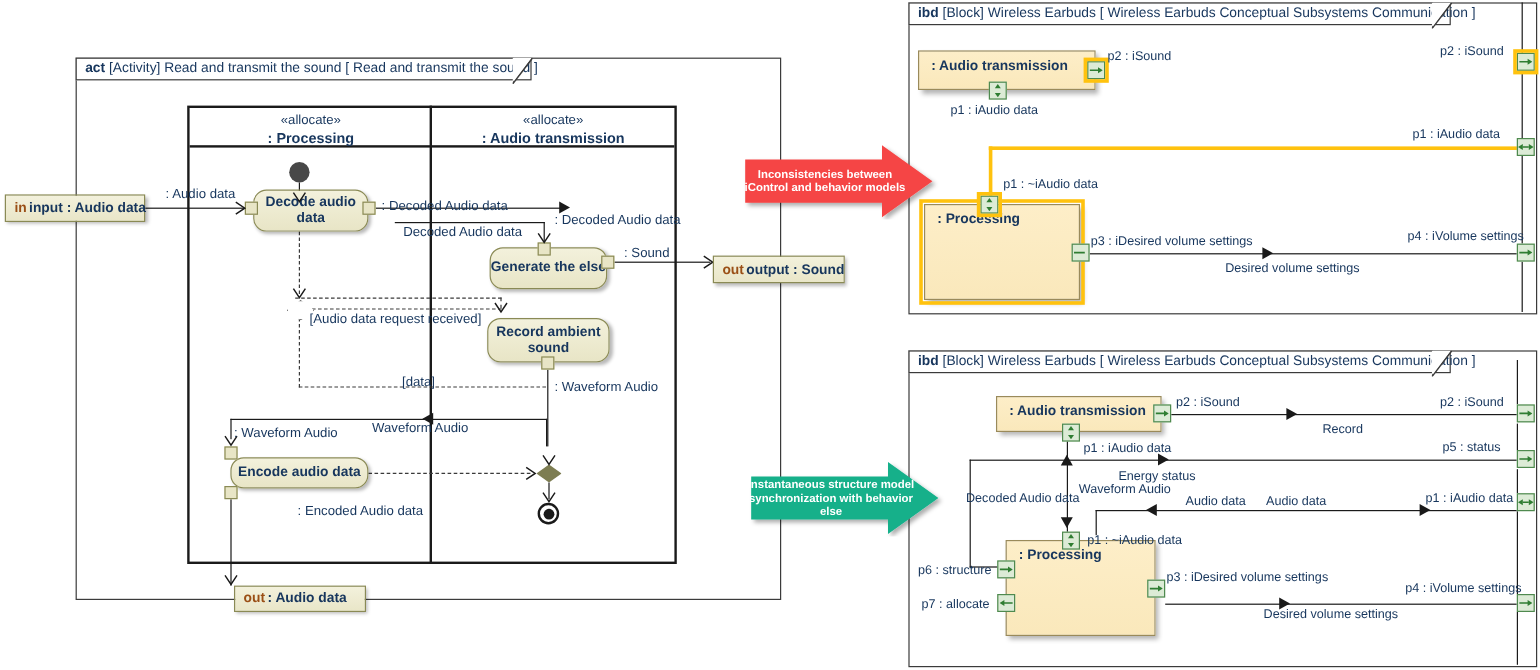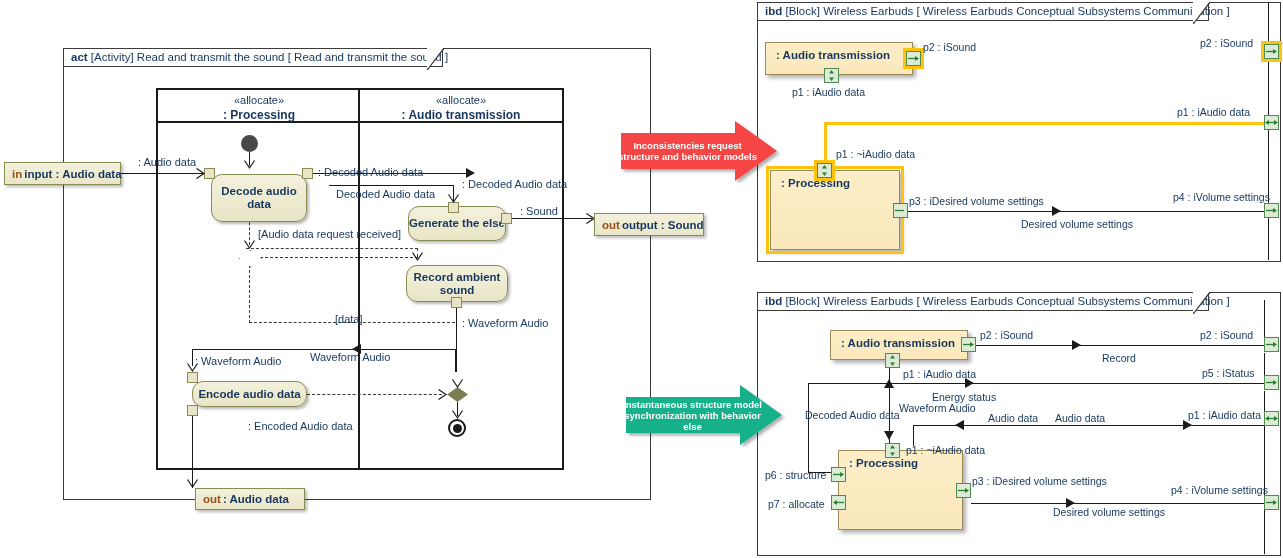--- a/index.html
+++ b/index.html
@@ -132,21 +132,21 @@
 </div>
 <div class="ln lnh" style="left:121px;top:173px;width:85px;"></div>
 <div class="oarw" style="left:196px;top:168px;">
   <svg width="9" height="11">
       <polyline points="0.5,0.5 8,5.5 0.5,10.5" fill="none" stroke="#1a1a1a" stroke-width="1.2"></polyline>
     </svg>
 </div>
 <div class="lbl" style="left:138px;top:156px;">: Audio data</div>
 
 <div class="pin" style="left:204px;top:168px;"></div>
-<div class="action" style="left:211px;top:174px;width:96px;height:48px;">
+<div class="action" style="left:211px;top:158px;width:96px;height:35px;">
   <span>Decode audio data</span>
 </div>
 <div class="pin" style="left:302px;top:168px;"></div>
 
 <div class="ln lnh" style="left:313px;top:173px;width:159px;"></div>
 <div class="arw arw-r" style="left:466px;top:168px;"></div>
 <div class="lbl" style="left:318px;top:166px;">: Decoded Audio data</div>
 <div class="lbl" style="left:336px;top:188px;">Decoded Audio data</div>
 
 <div class="ln lnh" style="left:329px;top:185px;width:125px;"></div>
@@ -187,21 +187,21 @@
   </div>
 
 <div class="dash-h" style="left:260px;top:257px;width:158px;"></div>
 <div class="dash-v" style="left:417px;top:248px;height:9px;"></div>
 <div class="dash-h" style="left:246px;top:248px;width:172px;"></div>
 <div class="oarw" style="left:412px;top:252px;">
   <svg width="11" height="9">
       <polyline points="0.5,0.5 5.5,8 10.5,0.5" fill="none" stroke="#1a1a1a" stroke-width="1.2"></polyline>
     </svg>
 </div>
-<div class="lbl" style="left:258px;top:228px;">[Audio data request received]</div>
+<div class="lbl" style="left:258px;top:260px;">[Audio data request received]</div>
 
 <div class="action" style="left:406px;top:265px;width:102px;height:37px;">
   <span>Record ambient sound</span>
 </div>
 <div class="pin" style="left:451px;top:297px;"></div>
 <div class="ln lnv" style="left:456px;top:308px;height:64px;"></div>
 <div class="lbl" style="left:462px;top:317px;">: Waveform Audio</div>
 
 <div class="dash-v" style="left:249px;top:265px;height:58px;"></div>
 <div class="dash-h" style="left:249px;top:322px;width:206px;"></div>
@@ -416,21 +416,21 @@
     </svg>
 </div>
 <div class="plbl" style="left:1200px;top:329px;">p2 : iSound</div>
 
 <div class="port" style="left:1264px;top:375px;">
   <svg width="11" height="9">
       <line x1="0" y1="4.5" x2="8" y2="4.5" stroke="#2f7d32" stroke-width="1.3"></line>
       <polygon points="11,4.5 7,2 7,7" fill="#2f7d32"></polygon>
     </svg>
 </div>
-<div class="plbl" style="left:1202px;top:367px;">p5 : iStatus</div>
+<div class="plbl" style="left:1202px;top:367px;">p5 : status</div>
 
 <div class="port" style="left:1264px;top:411px;">
   <svg width="13" height="9">
       <polygon points="0,4.5 4,2 4,7" fill="#2f7d32"></polygon>
       <polygon points="13,4.5 9,2 9,7" fill="#2f7d32"></polygon>
       <line x1="4" y1="4.5" x2="9" y2="4.5" stroke="#2f7d32" stroke-width="1.2"></line>
     </svg>
 </div>
 <div class="plbl" style="left:1188px;top:409px;">p1 : iAudio data</div>
 
@@ -477,21 +477,21 @@
 
 <div class="callout" style="left:617px;top:119px;width:167px;height:64px;">
   <svg width="167" height="64">
     <defs>
       <filter id="sh1" x="-20%" y="-20%" width="150%" height="150%">
         <feDropShadow dx="2.5" dy="2.5" stdDeviation="1.6" flood-color="#000" flood-opacity="0.32"></feDropShadow>
       </filter>
     </defs>
     <polygon filter="url(#sh1)" points="4,14 118,14 118,2 160,32 118,62 118,50 4,50" fill="#f54545"></polygon>
   </svg>
-  <div class="ctext">Inconsistencies request structure and behavior models</div>
+  <div class="ctext">Inconsistencies between iControl and behavior models</div>
 </div>
 
 <div class="callout" style="left:622px;top:383px;width:167px;height:64px;">
   <svg width="167" height="64">
     <defs>
       <filter id="sh2" x="-20%" y="-20%" width="150%" height="150%">
         <feDropShadow dx="2.5" dy="2.5" stdDeviation="1.6" flood-color="#000" flood-opacity="0.32"></feDropShadow>
       </filter>
     </defs>
     <polygon filter="url(#sh2)" points="4,14 118,14 118,2 160,32 118,62 118,50 4,50" fill="#14b08a"></polygon>

